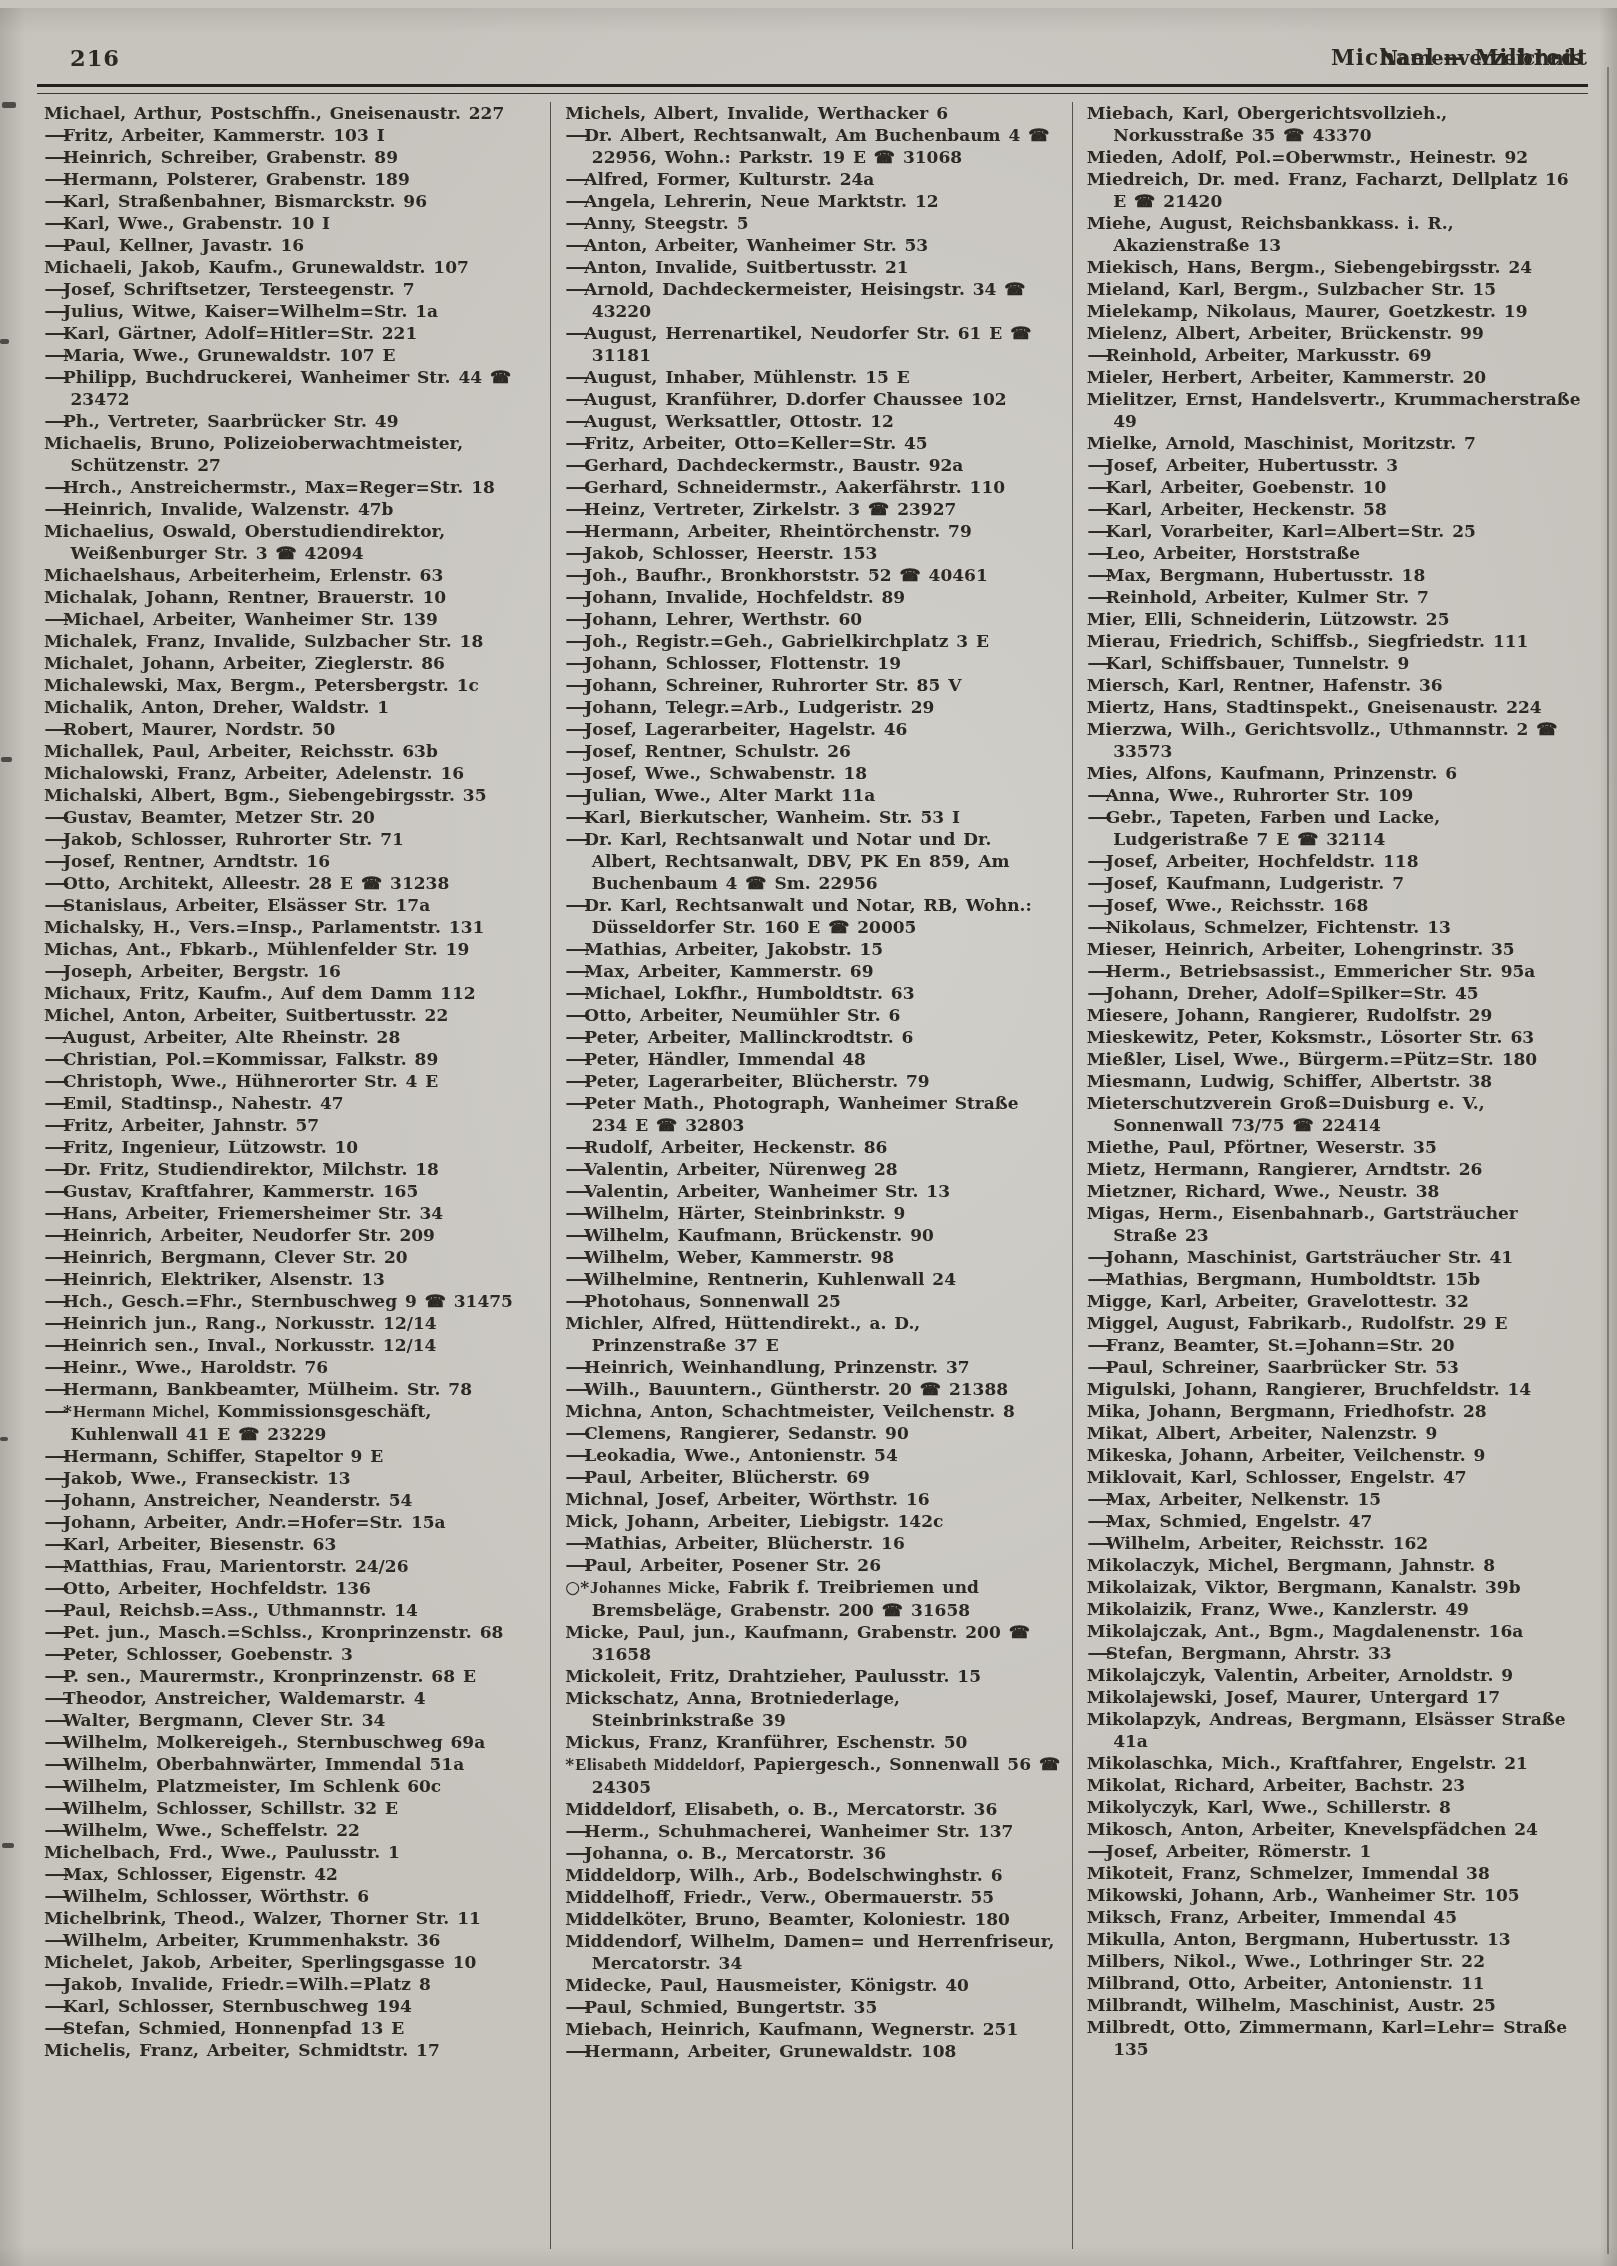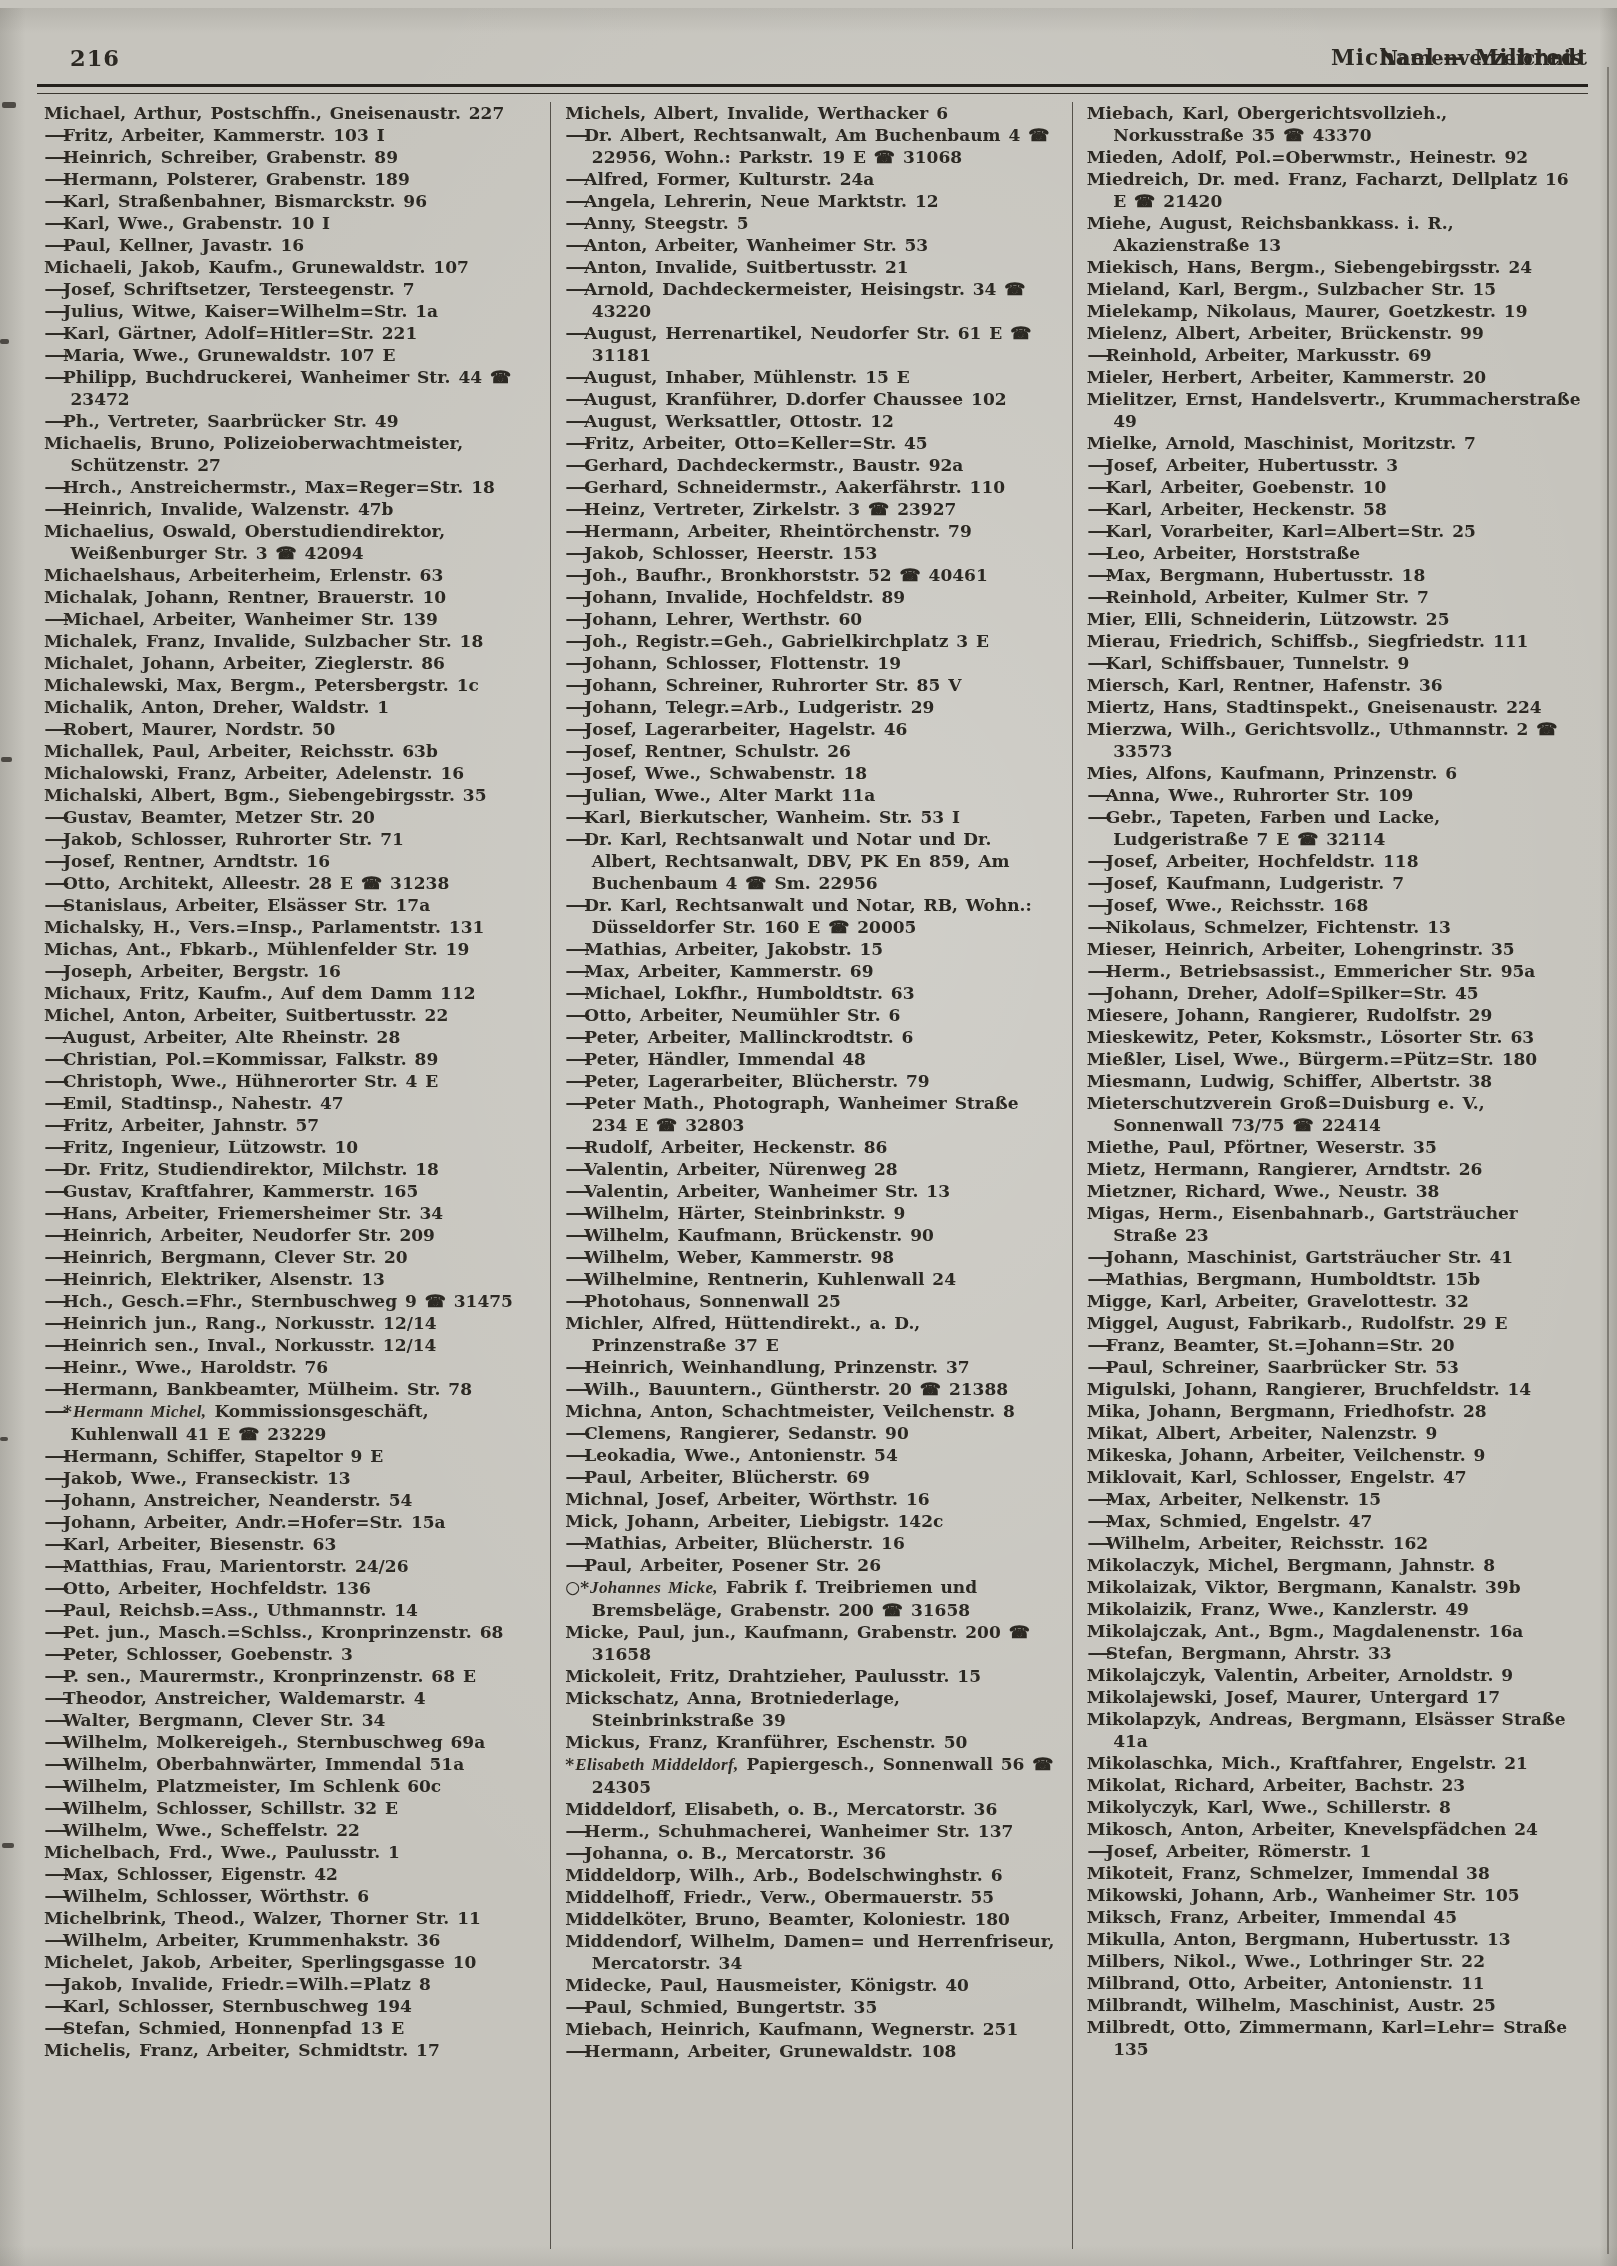--- a/index.html
+++ b/index.html
@@ -45,21 +45,21 @@
     border-left:1px solid #55514a;
     padding-left:14px;
   }
   .entry{
     font-size:17px;line-height:22px;font-weight:700;
     padding-left:26.5px;text-indent:-26.5px;
     word-spacing:2px;
     color:#2c2923;
   }
   .entry .dashglyph{display:inline-block;text-indent:0;transform:scaleX(1.5);transform-origin:left;margin-right:2px;}
-  .entry .lead{font-family:"Liberation Serif", serif;font-weight:700;letter-spacing:0.4px;font-style:italic;}
+  .entry .lead{font-family:"Liberation Serif", serif;font-weight:700;letter-spacing:0.4px;}
   .entry .sym{margin-right:1px;}
   .artifact{position:absolute;background:#33302a;border-radius:2px;opacity:.8;}
   .edgeline{position:absolute;top:59px;bottom:19.6px;right:7.8px;width:2px;background:rgba(60,56,48,.45);}
 </style>
 </head>
 <body>
 
 <div class="page">
 
   <div class="hdr">

